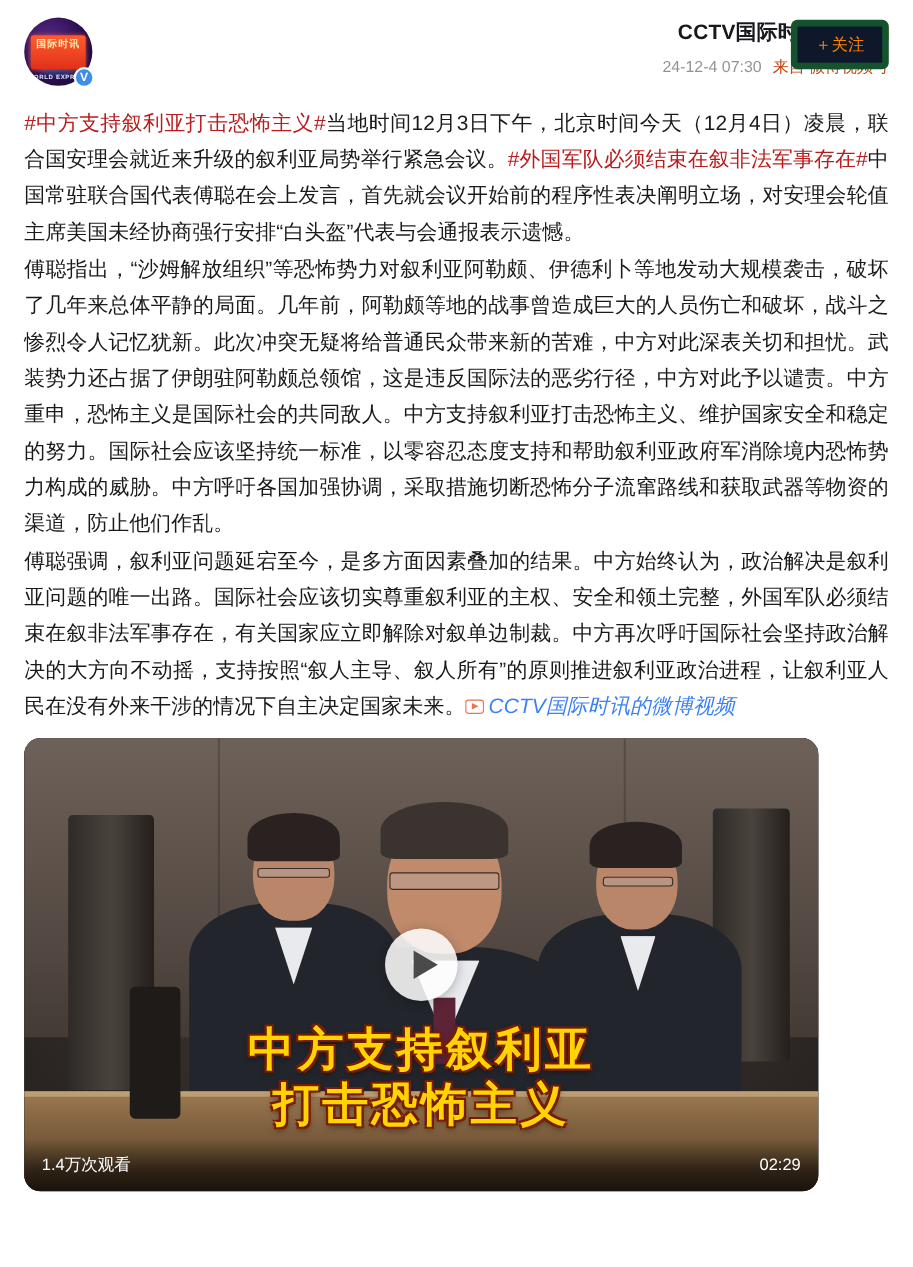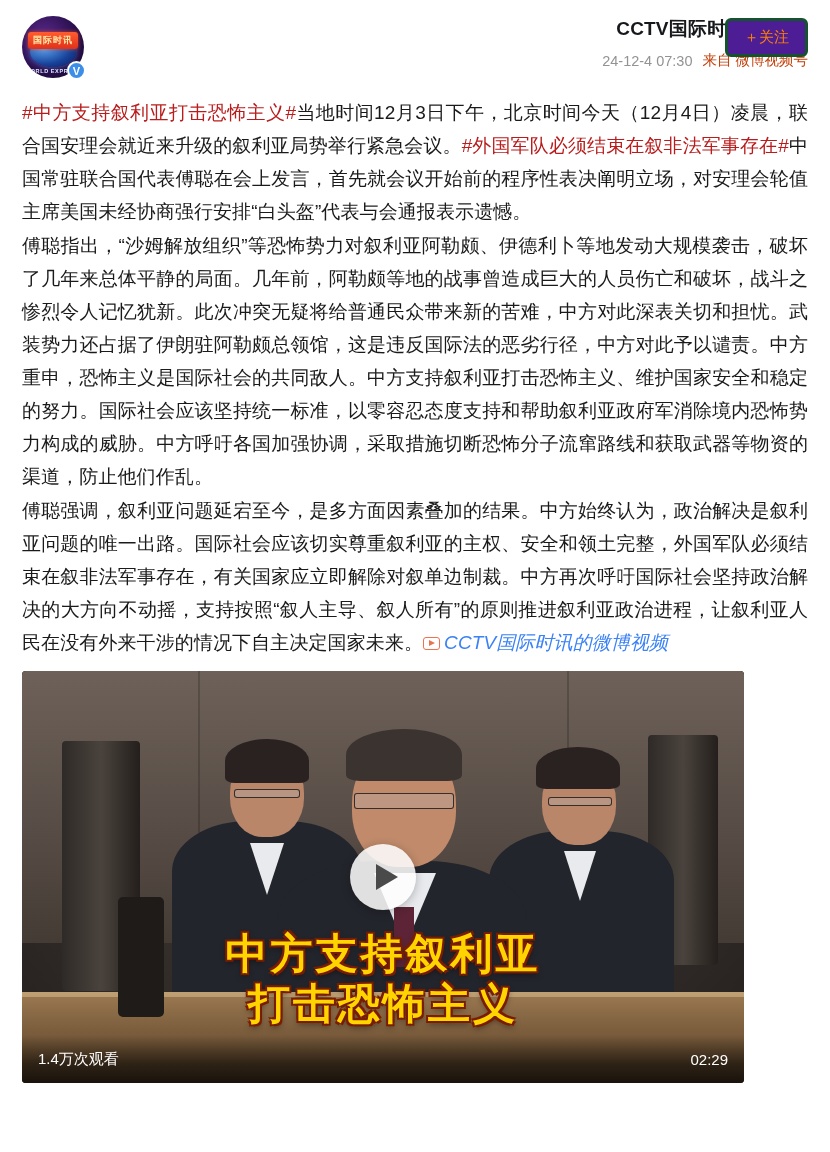--- a/index.html
+++ b/index.html
@@ -44,21 +44,21 @@
     width: 46px; height: 30px;
     border-radius: 50%;
     background:
       radial-gradient(ellipse at 30% 40%, rgba(90,180,255,.85) 0%, rgba(20,70,160,.9) 60%, rgba(10,30,90,.95) 100%);
     box-shadow: 0 0 6px rgba(80,160,255,.6);
   }
   .avatar .band {
     position: absolute;
     left: 6px; right: 6px;
     top: 16px;
-    height: 17px;
+    height: 31px;
     background: linear-gradient(180deg,#ff5d2e 0%, #e0301a 100%);
     border-radius: 3px;
     box-shadow: 0 0 4px rgba(255,80,30,.7);
   }
   .avatar .band span {
     display: block;
     color: #ffe9a8;
     font-size: 9px;
     line-height: 17px;
     text-align: center;
@@ -132,23 +132,23 @@
     display: flex;
     gap: 10px;
     align-items: center;
     justify-content: flex-end;
   }
   .meta-src { color: #939393; }
   .meta-src b { font-weight: normal; color: #c2410c; }
   .follow-btn {
     position: absolute;
     right: 0; top: 4px;
-    border: 3px solid #14532d;
+    border: 6px solid #14532d;
     color: #ff8200;
-    background: #4c1d95;
+    background: #0f172a;
     border-radius: 6px;
     font-size: 15px;
     padding: 7px 16px;
     cursor: pointer;
     white-space: nowrap;
     font-family: inherit;
   }
   
   .content {
     margin-top: 10px;
@@ -177,21 +177,21 @@
     border-left: 6px solid #eb7350;
     border-top: 3.4px solid transparent;
     border-bottom: 3.4px solid transparent;
   }
   
   .video {
     margin-top: 12px;
     position: relative;
     width: 722px;
     height: 412px;
-    border-radius: 4px;
+    border-radius: 15px;
     overflow: hidden;
     background: #1b1b1d;
     cursor: pointer;
   }
   .vbg {
     position: absolute; inset: 0;
     background:
       radial-gradient(ellipse at 50% 20%, #5c524c 0%, #3a332f 45%, #231f1d 100%);
   }
   .wall {

